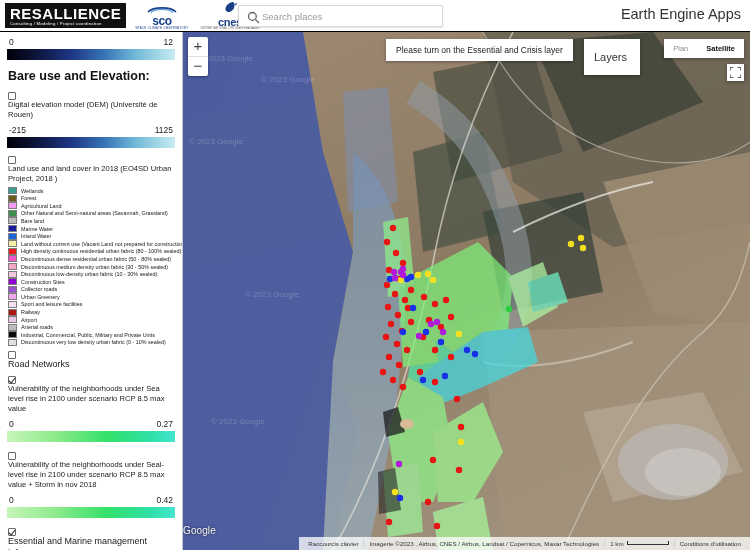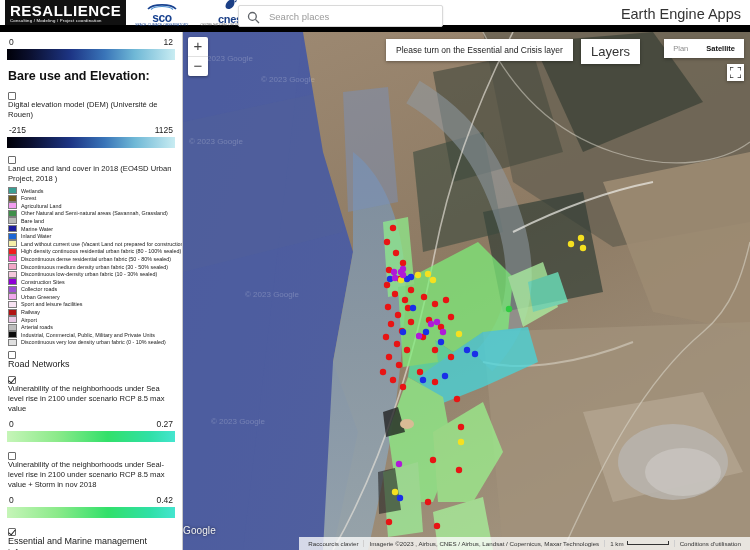--- a/index.html
+++ b/index.html
@@ -10,21 +10,21 @@
     font-family: "Liberation Sans", sans-serif;
     background: #fff;
   }
   #app { position: relative; width: 750px; height: 550px; }
 
   
   #header {
     position: absolute; top: 0; left: 0;
     width: 750px; height: 32px;
     background: #ffffff;
-    border-bottom: 7px solid #000000;
+    border-bottom: 1px solid #000000;
     display: flex; align-items: center;
     z-index: 40;
   }
   .logo-resallience {
     background: #111; color: #fff;
     margin-left: 5px;
     padding: 3px 5px 2px 5px;
     line-height: 1;
   }
   .logo-resallience .lr-main {
@@ -53,21 +53,21 @@
     position: absolute; left: 238px; top: 5px;
     width: 205px; height: 22px;
     background: #fff;
     border: 1px solid #d9d9d9;
     border-radius: 2px;
     box-shadow: 0 1px 2px rgba(0,0,0,0.12);
     display: flex; align-items: center;
   }
   #search-box .s-icon { margin-left: 8px; width: 13px; height: 13px; display:block; }
   #search-input {
-    border: 0; outline: 0; margin-left: 7px;
+    border: 0; outline: 0; 
     font-size: 9.5px; color: #222; width: 160px;
     font-family: "Liberation Sans", sans-serif;
     background: transparent;
   }
   #search-input::placeholder { color: #9a9a9a; }
   #app-title {
     position: absolute; right: 9px; top: 6px;
     font-size: 14.5px; color: #333;
   }
 
@@ -144,22 +144,22 @@
 
   #tooltip-banner {
     position: absolute; left: 203px; top: 7px;
     background: #fff; padding: 6px 10px;
     font-size: 8.5px; color: #222;
     box-shadow: 0 1px 3px rgba(0,0,0,0.35);
     z-index: 12; white-space: nowrap;
   }
   #layers-btn {
     position: absolute; right: 110px; top: 7px;
-    background: #fff; padding: 5px 10px;
-    font-size: 13px; color: #333;
+    background: #fff; padding: 12px 10px;
+    font-size: 11px; color: #333;
     box-shadow: 0 1px 3px rgba(0,0,0,0.35);
     min-width: 56px; z-index: 12;
   }
   #basemap-switch {
     position: absolute; right: 6px; top: 7px;
     background: #fff; box-shadow: 0 1px 3px rgba(0,0,0,0.35);
     display: flex; z-index: 12;
   }
   #basemap-switch span { padding: 5px 9px; font-size: 7.5px; }
   #basemap-switch .inactive { color: #8d8d8d; }

